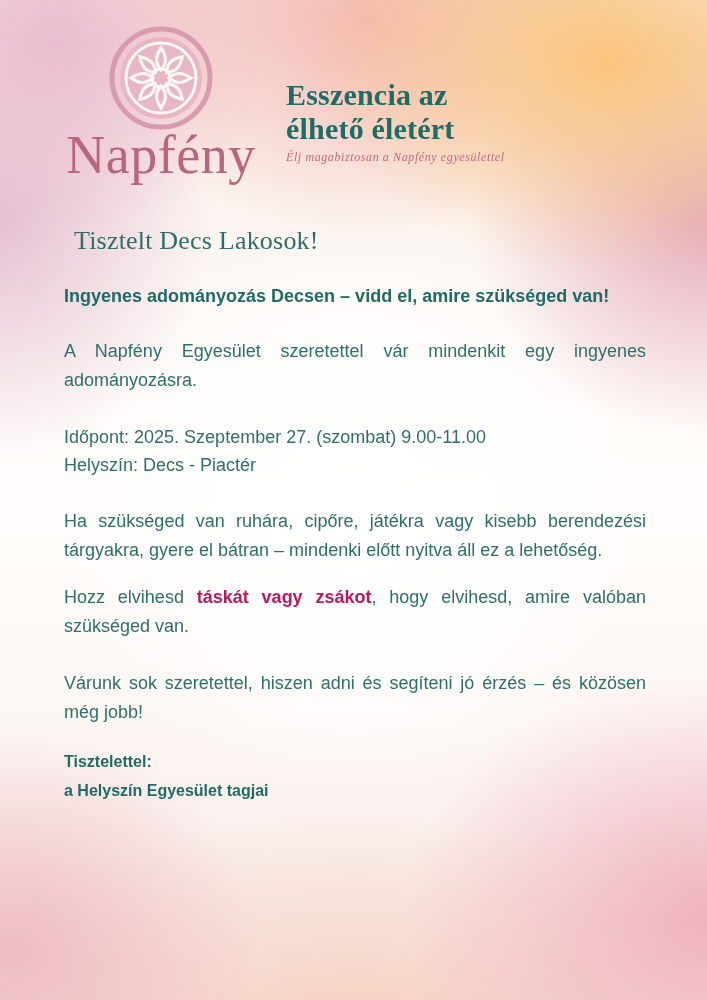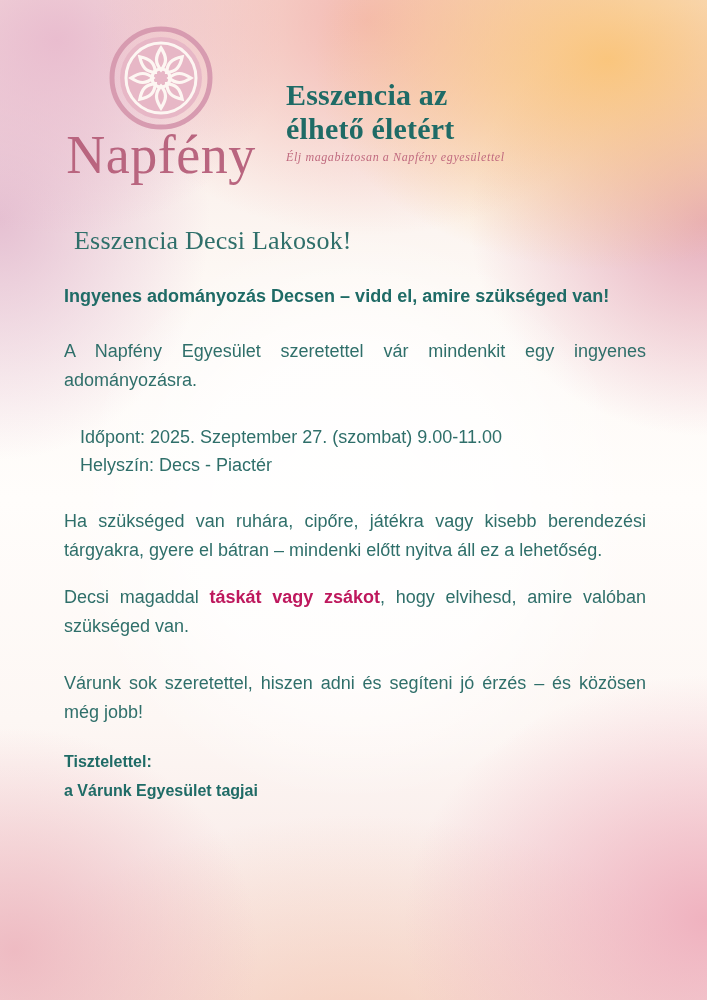--- a/index.html
+++ b/index.html
@@ -125,21 +125,20 @@
     color: #1f6b66;
     margin-bottom: 26px;
     text-align: left;
   }
   .lead .thin {
     font-weight: 700;
   }
   .block-gap { margin-bottom: 28px; }
   .nowrap-block {
     text-align: left;
-    margin-left: 16px;
   }
   .nowrap-block .row { display: block; line-height: 28px; }
   strong.inline { font-weight: 700; color: #be185d; }
   .sign {
     margin-top: 20px;
     font-weight: 700;
     color: #1f6b66;
     line-height: 29px;
     text-align: left;
   }
@@ -191,36 +190,36 @@
 
     <div class="brand-block">
       <div class="brand-line1">Esszencia az</div>
       <div class="brand-line2">élhető életért</div>
       <div class="brand-tag">Élj magabiztosan a Napfény egyesülettel</div>
     </div>
   </div>
 
   <div class="content">
 
-    <div class="salutation">Esszencia Decsi Lakosok!</div>
+    <div class="salutation">Tisztelt Decs Lakosok!</div>
 
     <p class="lead"><span class="thin">Ingyenes adományozás Decsen</span><span> – vidd el, amire szükséged van!</span></p>
 
     <p class="block-gap">A Napfény Egyesület szeretettel vár mindenkit egy ingyenes adományozásra.</p>
 
     <p class="nowrap-block block-gap">
       <span class="row">Időpont: 2025. Szeptember 27.  (szombat) 9.00-11.00</span>
       <span class="row">Helyszín: Decs - Piactér</span>
     </p>
 
     <p>Ha szükséged van ruhára, cipőre, játékra vagy kisebb berendezési tárgyakra, gyere el bátran – mindenki előtt nyitva áll ez a lehetőség.</p>
 
-    <p class="block-gap"><span>Decsi magaddal </span><strong class="inline">táskát vagy zsákot</strong><span>, hogy elvihesd, amire valóban szükséged van.</span></p>
+    <p class="block-gap"><span>Hozz elvihesd </span><strong class="inline">táskát vagy zsákot</strong><span>, hogy elvihesd, amire valóban szükséged van.</span></p>
 
     <p>Várunk sok szeretettel, hiszen adni és segíteni jó érzés – és közösen még jobb!</p>
 
     <div class="sign">
       <div>Tisztelettel:</div>
-      <div>a Várunk Egyesület tagjai</div>
+      <div>a Helyszín Egyesület tagjai</div>
     </div>
 
   </div>
 </div>
 
 </body></html>

